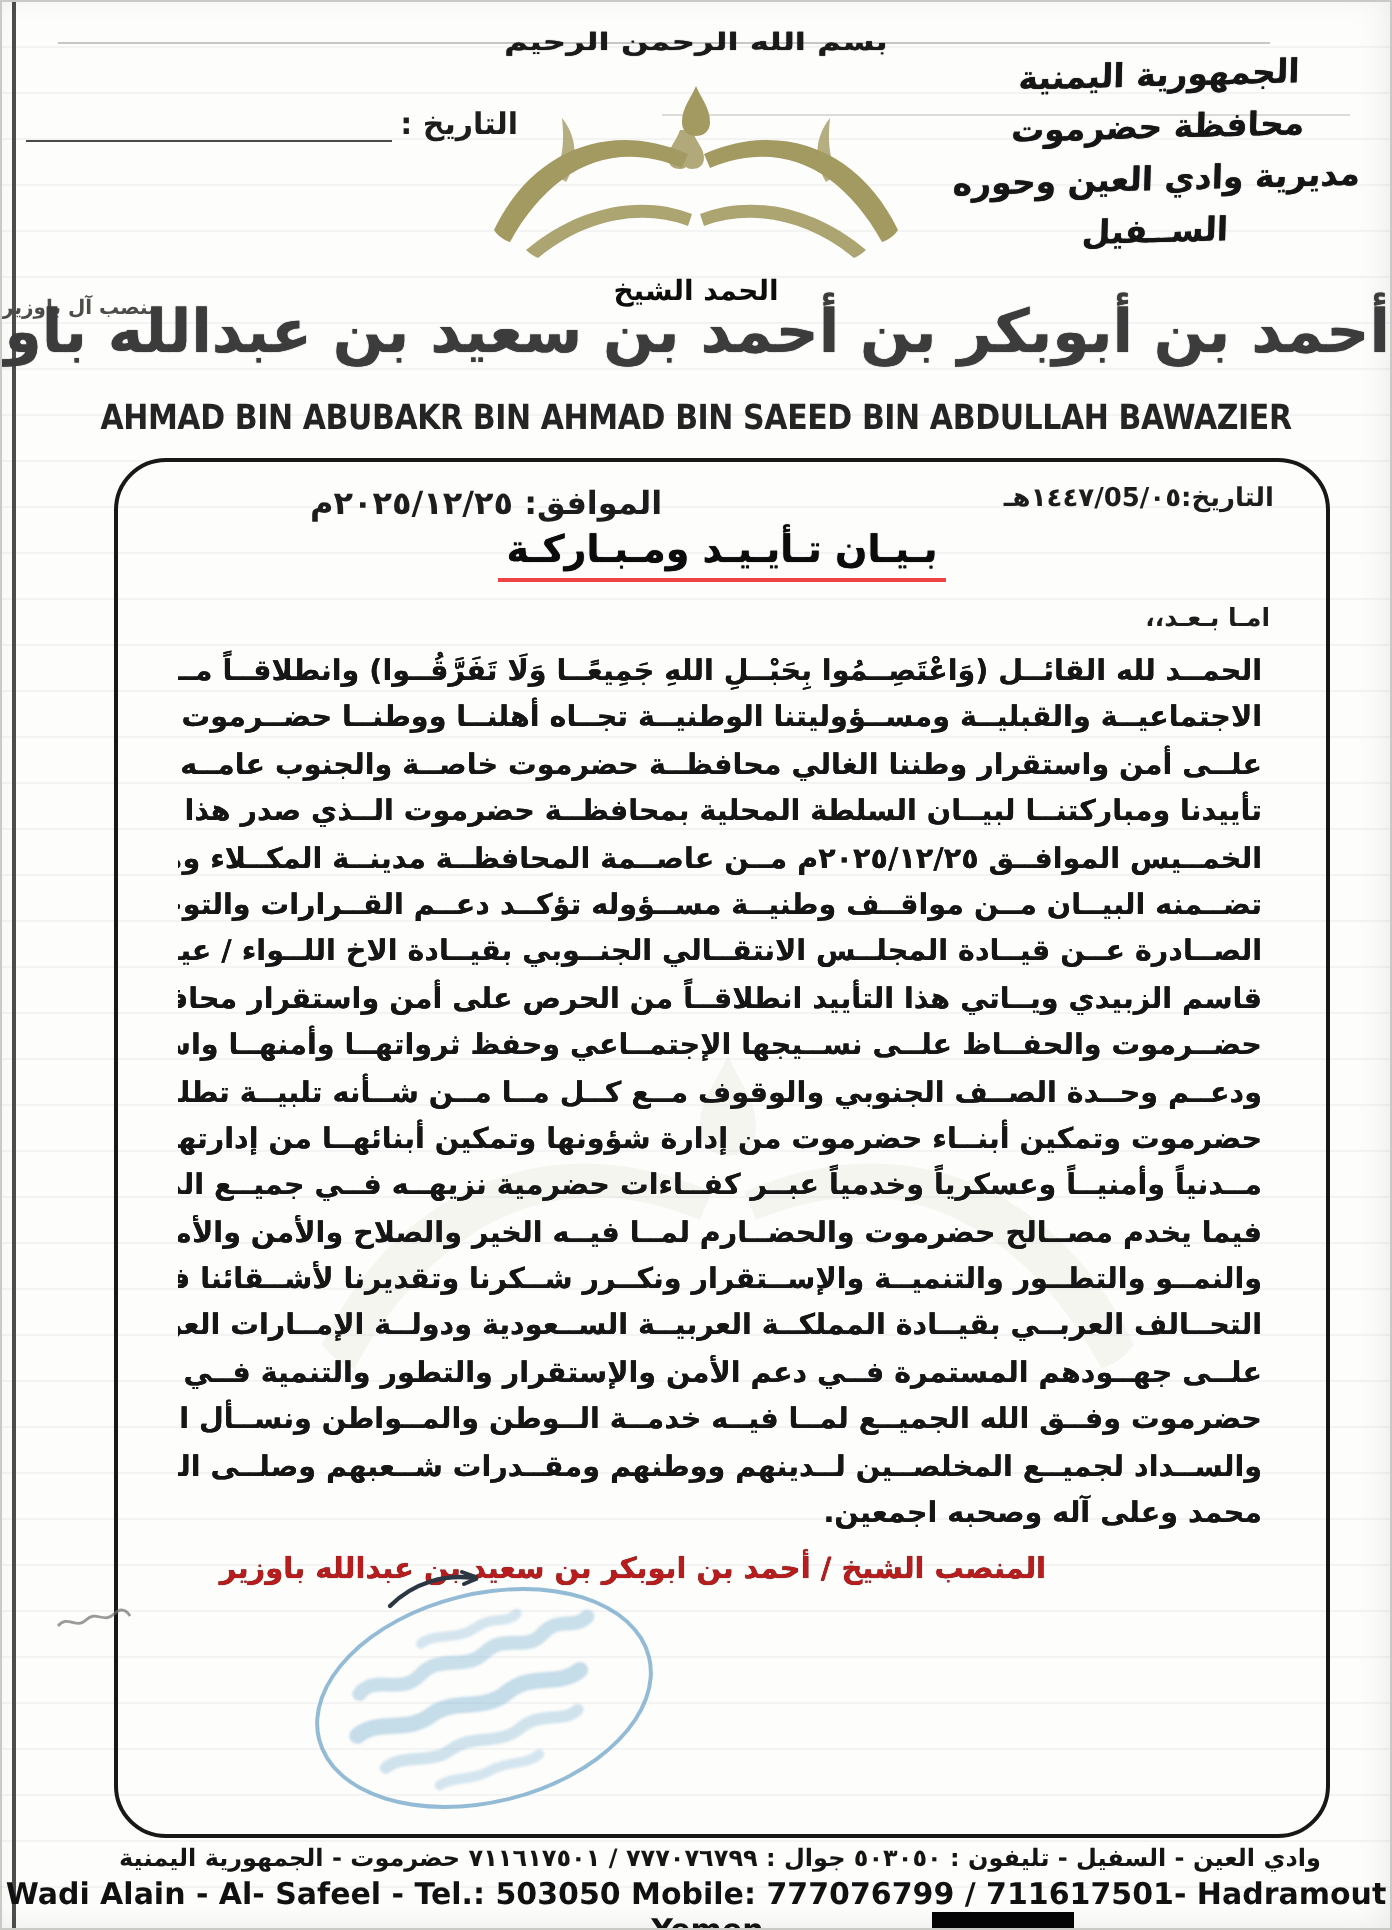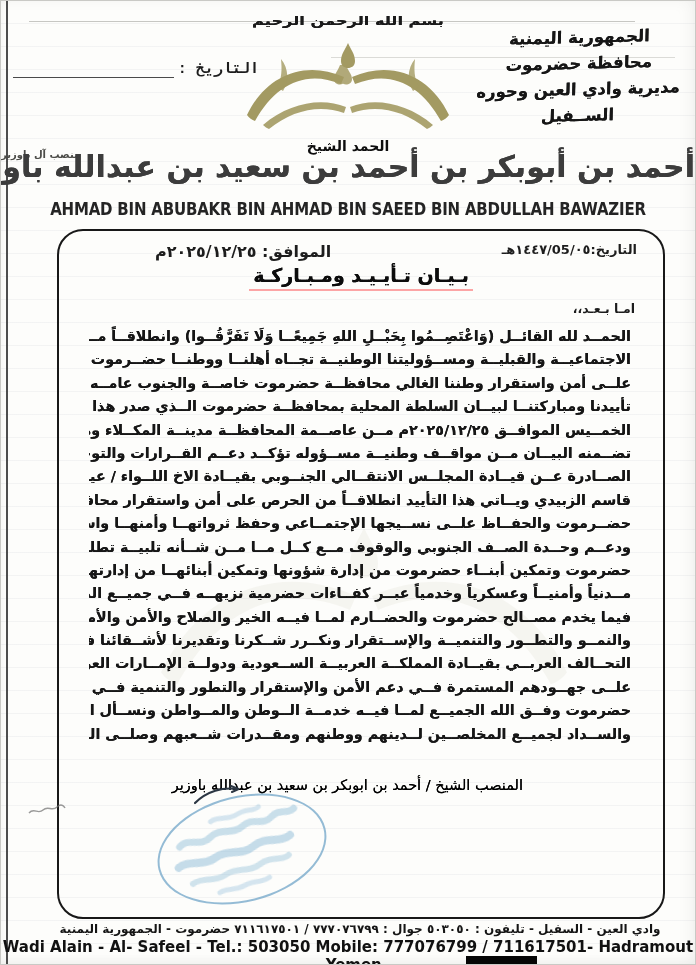--- a/index.html
+++ b/index.html
@@ -20,21 +20,21 @@
   .streak-a{left:28px;right:60px;top:20px;}
   .streak-b{left:330px;right:20px;top:56px;opacity:.35;}
 
   
   .gov-block{
     position:absolute;top:24px;right:14px;width:205px;text-align:center;
     font-size:16.5px;line-height:26px;font-weight:600;color:#161616;
     transform:rotate(-1.5deg) skewX(-3deg);text-shadow:0 0 .4px #161616;
   }
   .dates-top{position:absolute;top:52px;left:12px;width:246px;direction:rtl;font-size:15px;font-weight:700;}
-  .dates-top .row{display:flex;align-items:flex-end;height:25px;font-family:Liberation Mono, monospace;}
+  .dates-top .row{display:flex;height:25px;}
   .dates-top .lbl{white-space:nowrap;padding-left:4px;}
   .dates-top .line{flex:1;border-bottom:1.4px solid #4a4a4a;height:17px;}
 
   .bismillah{
     position:absolute;top:13px;left:50%;transform:translateX(-50%) scaleX(1.35);
     font-size:12px;font-weight:700;color:#1a1a1a;white-space:nowrap;text-shadow:0 0 .4px #111;
   }
   .emblem{position:absolute;top:40px;left:50%;transform:translateX(-50%);}
   .mansab-small{position:absolute;top:126px;left:0;right:0;text-align:left;font-size:10px;font-weight:700;color:#4c4c48;margin-top:22px;}
   .mansab-title{position:absolute;top:137px;left:0;right:0;text-align:center;font-size:14px;font-weight:800;color:#0d0d0d;}
@@ -53,40 +53,40 @@
     border:2px solid #181818;border-radius:26px;direction:rtl;
   }
   .watermark{position:absolute;left:90px;top:290px;opacity:.05;pointer-events:none;}
   .hijri-date{position:absolute;top:11px;right:26px;font-size:13px;font-weight:700;}
   .greg-date{position:absolute;top:11px;left:96px;font-size:16px;font-weight:700;direction:rtl;}
   .letter-title{
     position:absolute;top:33px;left:0;right:0;text-align:center;
   }
   .letter-title span{
     display:inline-block;font-size:19px;font-weight:800;color:#0c0c0c;
-    border-bottom:2px solid #fca5a5;padding:0 4px 3px;text-shadow:0 0 .4px #000;
+    border-bottom:2px solid #ef4444;padding:0 4px 3px;text-shadow:0 0 .4px #000;
   }
   .preamble-row{
     position:absolute;top:70px;right:28px;left:14px;display:flex;
     justify-content:space-between;align-items:baseline;font-size:12.5px;font-weight:600;
   }
   .amma{font-weight:700;padding-left:14px;white-space:nowrap;}
   .body-text{
     position:absolute;top:94px;right:32px;left:30px;
     font-size:14.3px;font-weight:600;color:#161616;text-shadow:0 0 .3px #222;
   }
   .body-text .line{
     height:23.4px;line-height:23.4px;overflow:hidden;
     text-align:justify;text-align-last:justify;white-space:nowrap;
   }
   .body-text .line:first-child{font-weight:800;}
   .body-text .line:last-child{text-align-last:right;}
   .signature{
-    position:absolute;top:546px;right:140px;font-size:14.5px;font-weight:400;
-    white-space:nowrap;color:#000000;text-shadow:0 0 .4px #000;
+    position:absolute;top:546px;right:140px;font-size:14.5px;font-weight:700;
+    white-space:nowrap;color:#b91c1c;text-shadow:0 0 .4px #000;
   }
 
   
   .stamp{
     position:absolute;left:155px;top:795px;width:168px;height:102px;
     transform:rotate(-14deg);border:2.4px solid rgba(104,160,197,.78);
     border-radius:50%;opacity:.9;
   }
   .stamp svg{position:absolute;inset:0;filter:blur(.5px);}
   .pen-tick{position:absolute;left:192px;top:782px;}
@@ -175,20 +175,21 @@
         <div class="line">حضــرموت والحفــاظ علــى نســيجها الإجتمــاعي وحفظ ثرواتهــا وأمنهــا واستقرارها</div>
         <div class="line">ودعــم وحــدة الصــف الجنوبي والوقوف مــع كــل مــا مــن شــأنه تلبيــة تطلعــات أبنــاء</div>
         <div class="line">حضرموت وتمكين أبنــاء حضرموت من إدارة شؤونها وتمكين أبنائهــا من إدارتهــا</div>
         <div class="line">مــدنياً وأمنيــاً وعسكرياً وخدمياً عبــر كفــاءات حضرمية نزيهــه فــي جميــع المجــالات</div>
         <div class="line">فيما يخدم مصــالح حضرموت والحضــارم لمــا فيــه الخير والصلاح والأمن والأمــان</div>
         <div class="line">والنمــو والتطــور والتنميــة والإســتقرار ونكــرر شــكرنا وتقديرنا لأشــقائنا فــي دول</div>
         <div class="line">التحــالف العربــي بقيــادة المملكــة العربيــة الســعودية ودولــة الإمــارات العربيــة المتحدة</div>
         <div class="line">علــى جهــودهم المستمرة فــي دعم الأمن والإستقرار والتطور والتنمية فــي محافظــة</div>
         <div class="line">حضرموت وفــق الله الجميــع لمــا فيــه خدمــة الــوطن والمــواطن ونســأل الله التوفيــق</div>
         <div class="line">والســداد لجميــع المخلصــين لــدينهم ووطنهم ومقــدرات شــعبهم وصلــى الله علــى نبينــا</div>
+        <div class="line">محمد وعلى آله وصحبه اجمعين.</div>
       </div>
 
     <div class="signature">المنصب الشيخ / أحمد بن ابوبكر بن سعيد بن عبدالله باوزير</div>
   </div>
 
   <div class="stamp">
     <svg width="168" height="102" viewBox="0 0 168 102" aria-hidden="true">
       <g fill="none" stroke="#7fb3d3" stroke-linecap="round">
         <path d="M24 34c10-8 20 6 32-2s22 4 34-3 20 5 30-2 16 2 24-3" stroke-width="7" opacity=".45"></path>
         <path d="M18 54c12-6 24 5 38-1s26 5 40-2 26 4 38-2" stroke-width="8" opacity=".5"></path>

